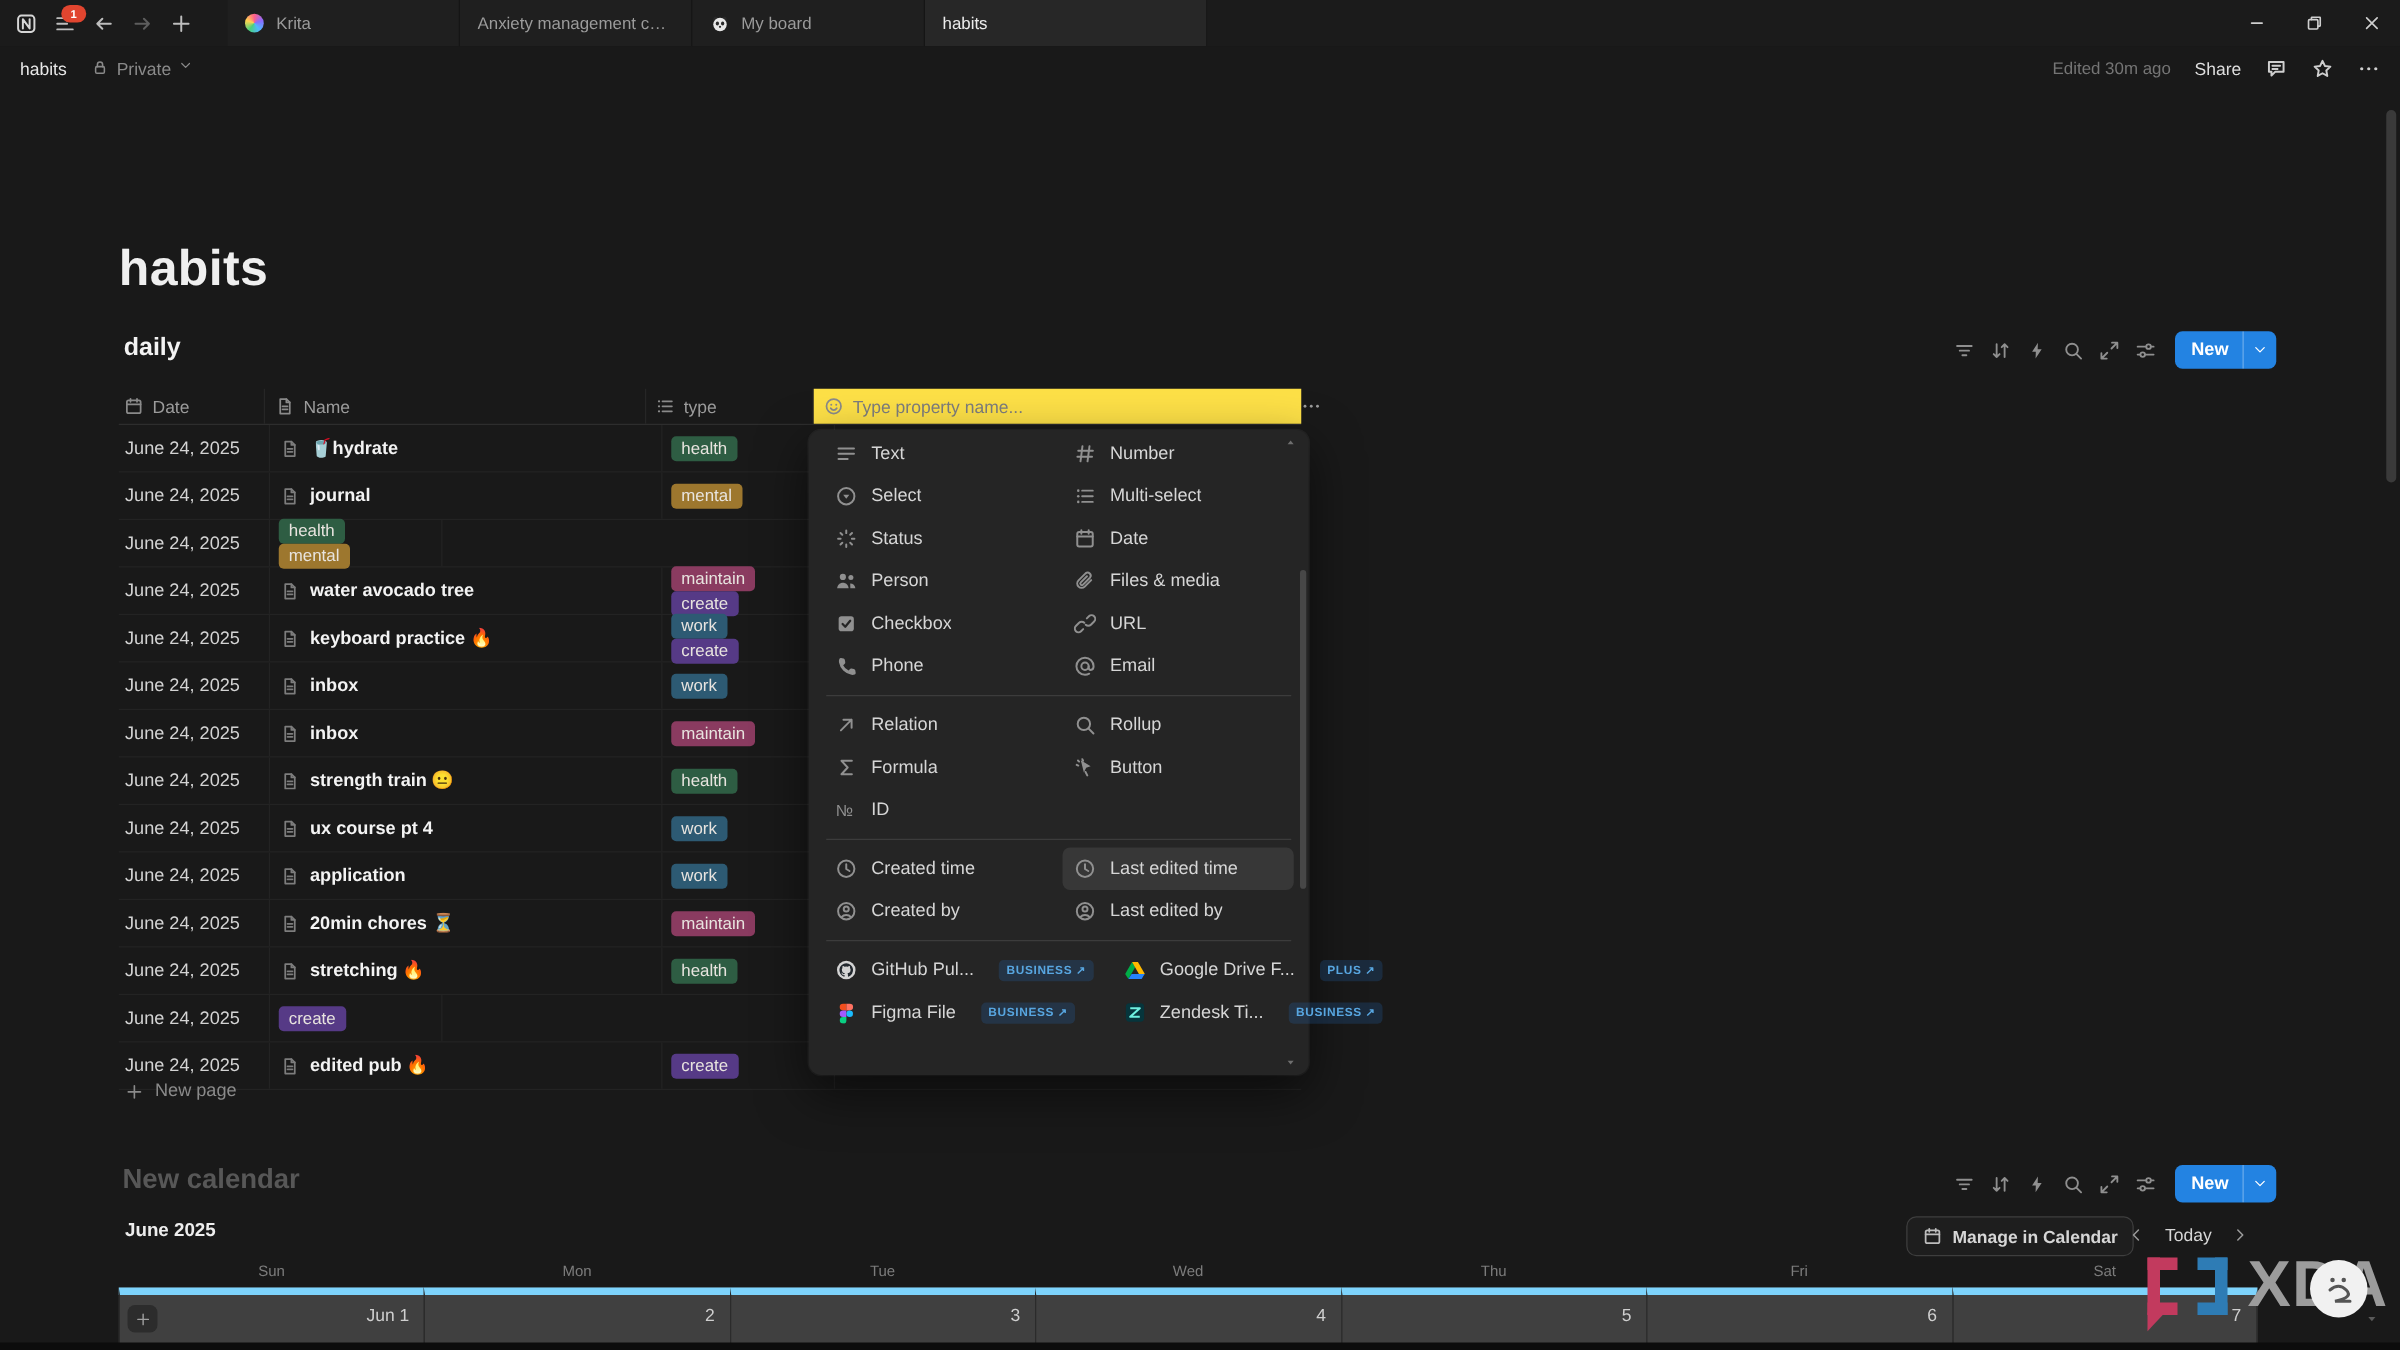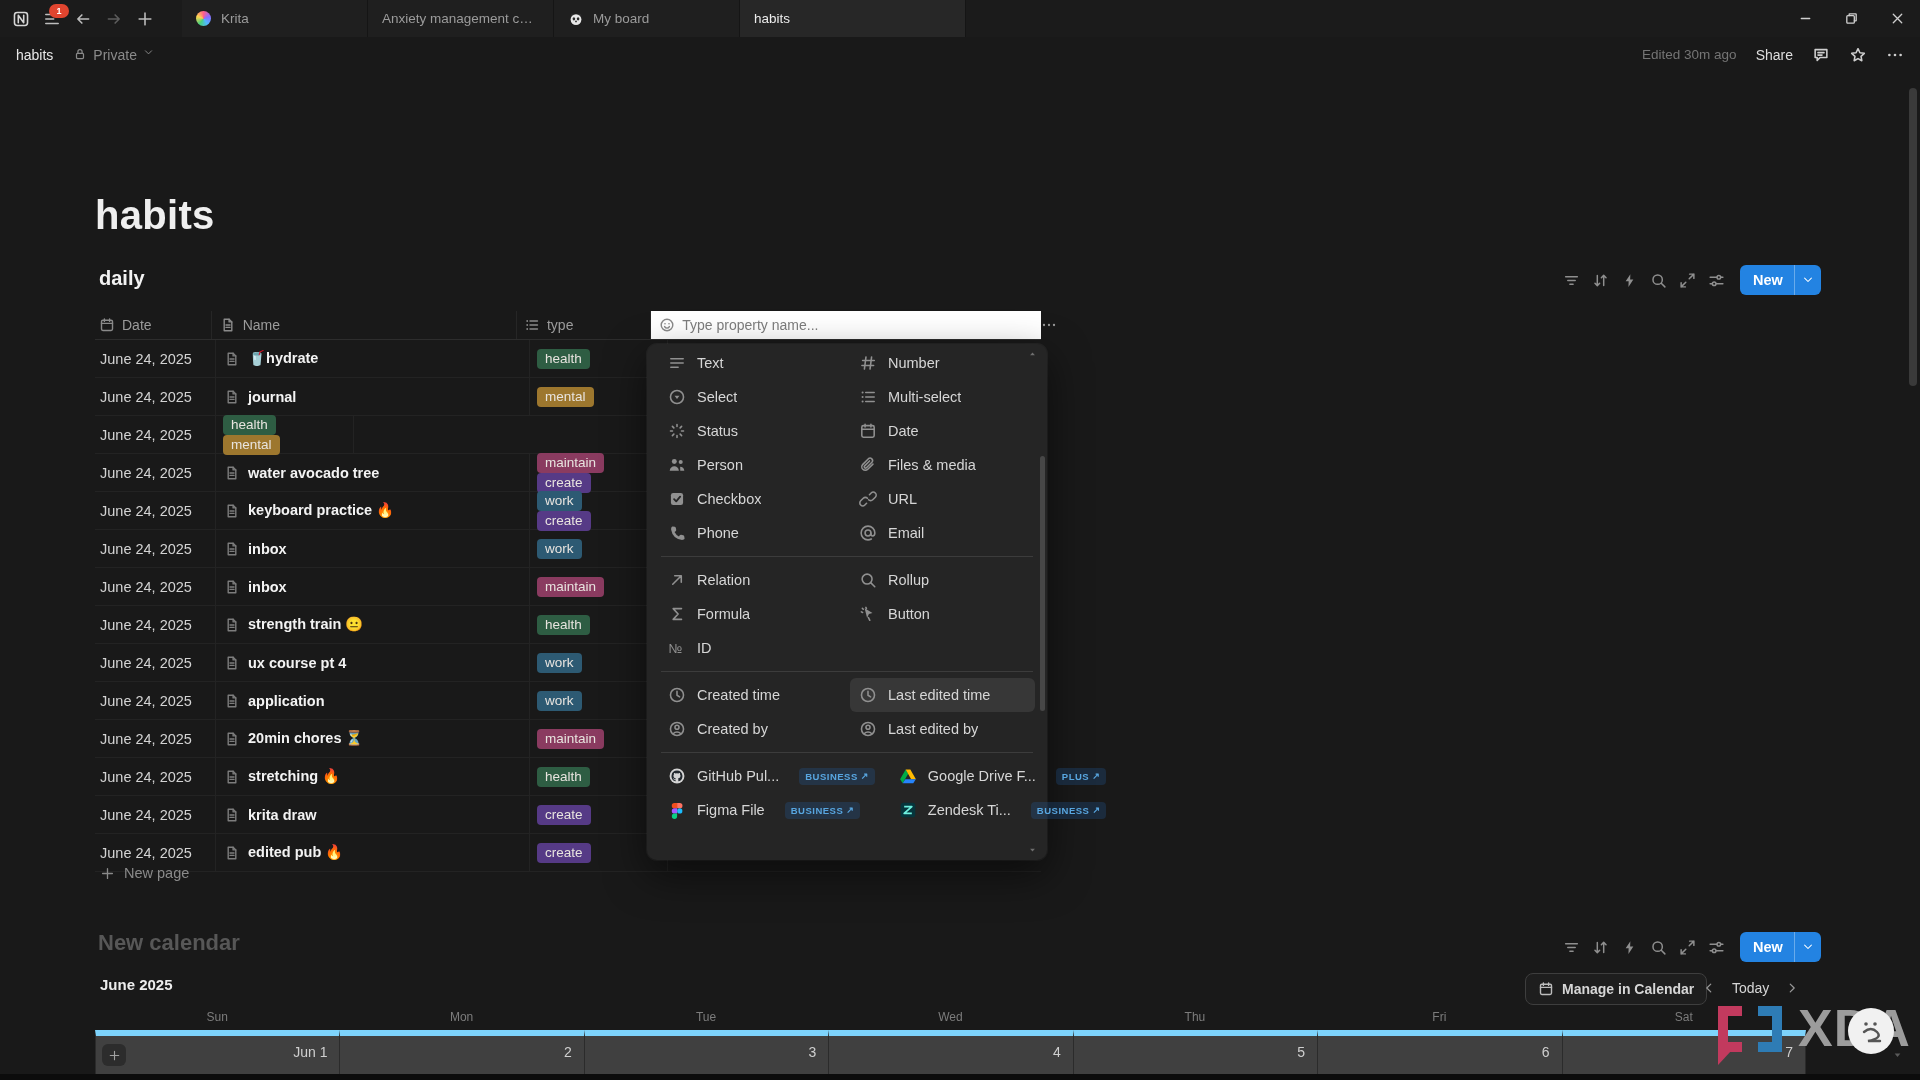--- a/index.html
+++ b/index.html
@@ -52,21 +52,21 @@
   .new-dd .ic{width:12px;height:12px}
 
   
   .table{position:absolute;left:95px;top:311px;width:946px}
   .thead{display:flex;height:28px;align-items:center;border-bottom:1px solid #2d2d2d;color:#9b9b9b;font-size:14px}
   .th{display:flex;align-items:center;gap:7px;height:100%;border-right:1px solid #262626}
   .th .ic{width:16px;height:16px;color:#8a8a8a}
   .th.c-date{width:115px;padding-left:4px}
   .th.c-name{width:305px;padding-left:8px}
   .th.c-type{width:130px;padding-left:7px}
-  .th.c-prop{width:393px;padding-left:8px;background:#ffffff;color:#7d7d7d;border-right:none}
+  .th.c-prop{width:393px;padding-left:8px;background:#fde047;color:#7d7d7d;border-right:none}
   .th-dots{position:absolute;left:941px;top:2px;width:26px;height:24px;display:flex;align-items:center;justify-content:center;color:#9a9a9a}
   .th-dots .ic{width:16px;height:16px}
 
   .trow{display:flex;height:37px;border-bottom:1px solid #232323;align-items:flex-end}
   .cell{height:100%;display:flex;align-items:center}
   .c-date2{width:115px;padding-left:5px;border-right:1px solid #232323;font-size:14.5px;color:#d3d3d3}
   .c-name2{width:305px;padding-left:8px;border-right:1px solid #232323;gap:8px}
   .c-type2{width:130px;padding-left:7px;border-right:1px solid #232323}
   .c-prop2{flex:1}
   .pic{width:16px;height:16px;color:#7d7d7d}
@@ -565,29 +565,20 @@
         </div>
         <div class="cell c-type2">
             <span><span class="tag" style="background: rgb(46, 93, 67);">health</span></span>
           </div>
         <div class="cell c-prop2"></div>
       </div>
         <div class="trow">
         <div class="cell c-date2">
             <span>June 24, 2025</span>
           </div>
-        <div class="cell c-name2">
-          <span class="pic">
-              <svg viewBox="0 0 16 16" fill="none" stroke="currentColor" stroke-width="1.4" stroke-linecap="round" stroke-linejoin="round">
-                <path d="M4.2 2.2h4.9l2.7 2.7v8.9H4.2z"></path>
-                <path d="M9.1 2.2v2.7h2.7M6 8h4M6 10.4h4"></path>
-              </svg>
-            </span>
-          <span class="nm">krita draw</span>
-        </div>
         <div class="cell c-type2">
             <span><span class="tag" style="background: rgb(86, 58, 134);">create</span></span>
           </div>
         <div class="cell c-prop2"></div>
       </div>
         <div class="trow">
         <div class="cell c-date2">
             <span>June 24, 2025</span>
           </div>
         <div class="cell c-name2">

